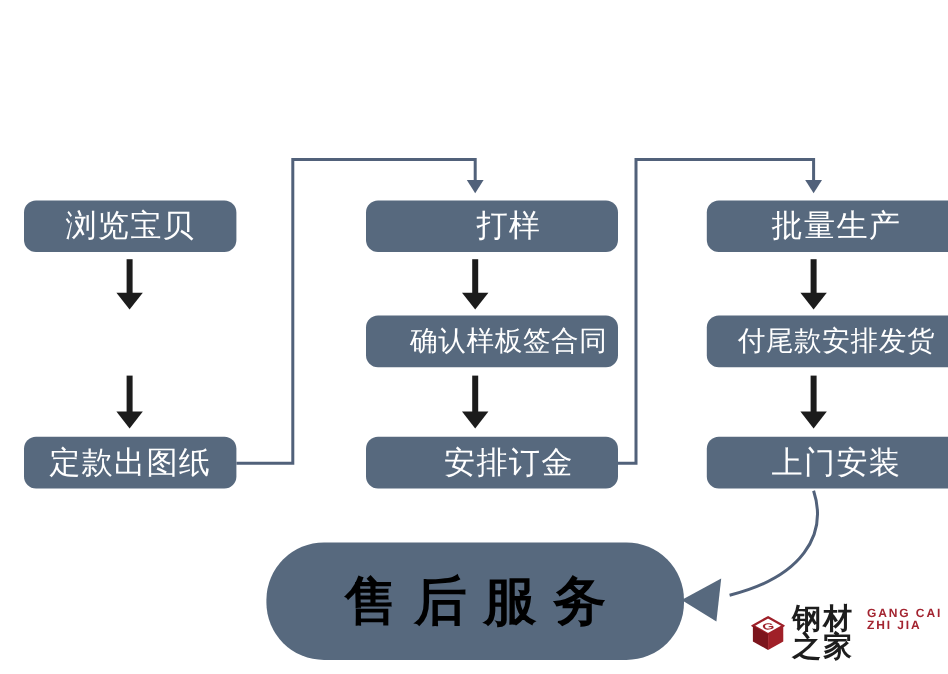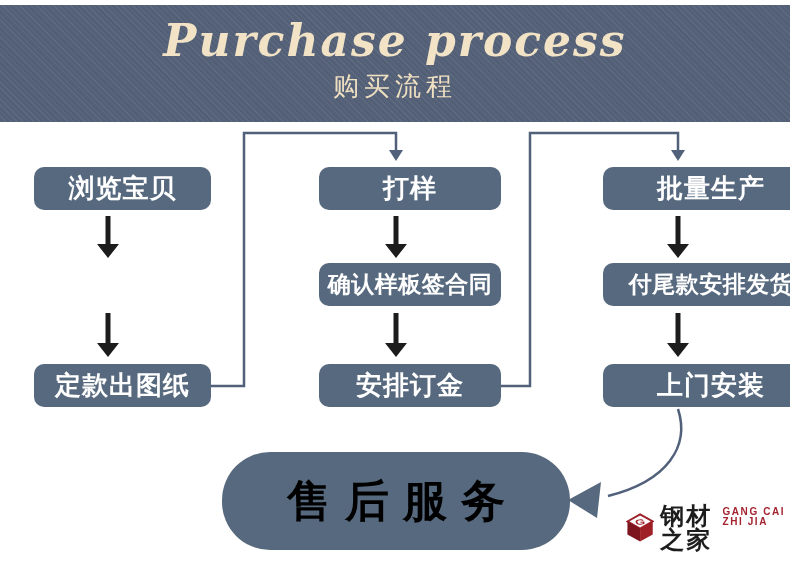--- a/index.html
+++ b/index.html
@@ -22,27 +22,26 @@
     font-size:44px;line-height:52px;color:#f2e3c6;letter-spacing:2px;
   }
   .banner-title-zh{
     margin-top:2px;font-size:26px;color:#f0e0c2;letter-spacing:5px;font-weight:500;
   }
   
   .overlay{position:absolute;left:0;top:0;width:790px;height:562px;z-index:1;pointer-events:none;}
   
   .step{
     position:absolute;z-index:2;background:#57697e;border-radius:10px;
-    color:#ffffff;font-weight:bold;display:flex;align-items:center;justify-content:center;
+    color:#ffffff;font-weight:normal;display:flex;align-items:center;justify-content:center;
     letter-spacing:1px;
-    margin-left:14px;
   }
   .r1{top:167px;} .r2{top:263px;} .r3{top:364px;}
   .c1{left:20px;width:177px;height:43px;}
-  .c2{left:305px;width:182px;height:43px;}
+  .c2{left:305px;width:182px;height:43px;padding-left:28px;}
   .c3{left:589px;width:216px;height:43px;}
   .f26{font-size:26px;} .f24{font-size:23px;letter-spacing:0.5px;}
   .final-step{
     position:absolute;z-index:2;left:222px;top:452px;width:348px;height:98px;
     background:#57697e;border-radius:48px;color:#000000;font-weight:bold;
     font-size:44px;letter-spacing:14px;text-indent:14px;
     display:flex;align-items:center;justify-content:center;
   }
   
   .logo{
@@ -50,24 +49,20 @@
   }
   .logo-text{display:flex;flex-direction:row;line-height:1;}
   .logo-zh{font-size:24px;font-weight:bold;color:#1d1d1d;letter-spacing:2px;}
   .logo-en{font-size:10px;font-weight:bold;color:#a32430;letter-spacing:1.6px;margin-top:3px;}
 </style>
 </head>
 <body>
 
 <div class="canvas">
 
-  <div class="banner">
-    <div class="banner-title-en">Purchase process</div>
-    <div class="banner-title-zh">购买流程</div>
-  </div>
 
   <svg class="overlay" viewBox="0 0 790 562">
 
     <g stroke="#1c1c1c" fill="#1c1c1c">
       <line x1="108" y1="216" x2="108" y2="245" stroke-width="5"></line>
       <polygon points="97,244 119,244 108,258" stroke="none"></polygon>
       <line x1="108" y1="313" x2="108" y2="344" stroke-width="5"></line>
       <polygon points="97,343 119,343 108,357" stroke="none"></polygon>
     </g>
 

